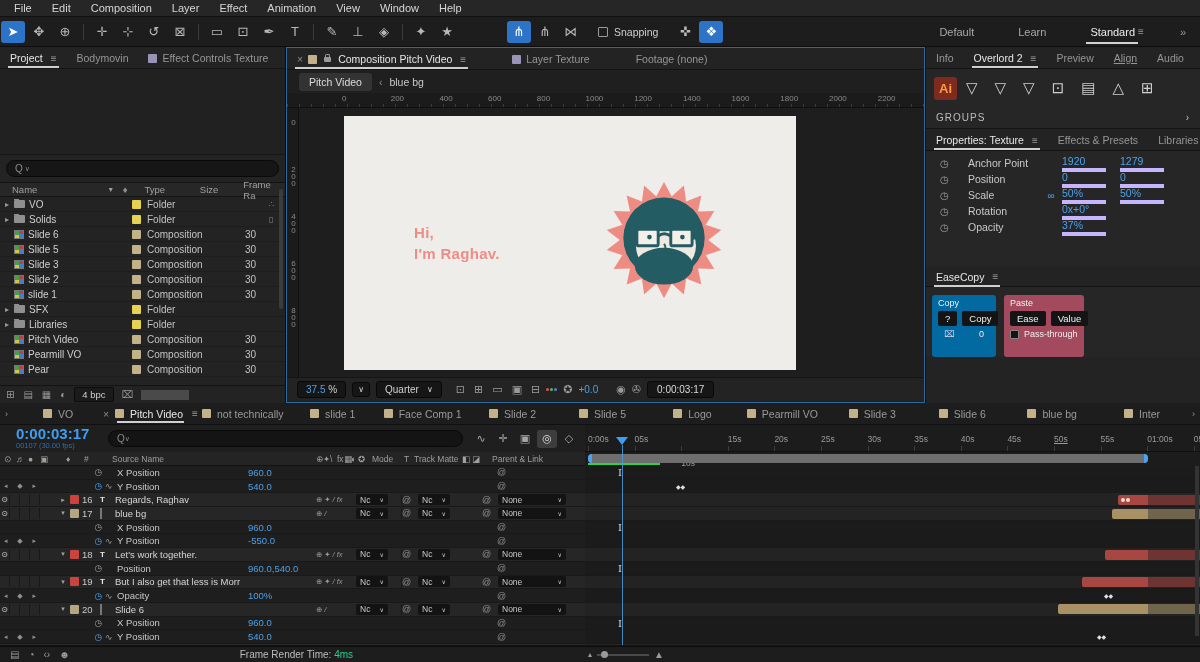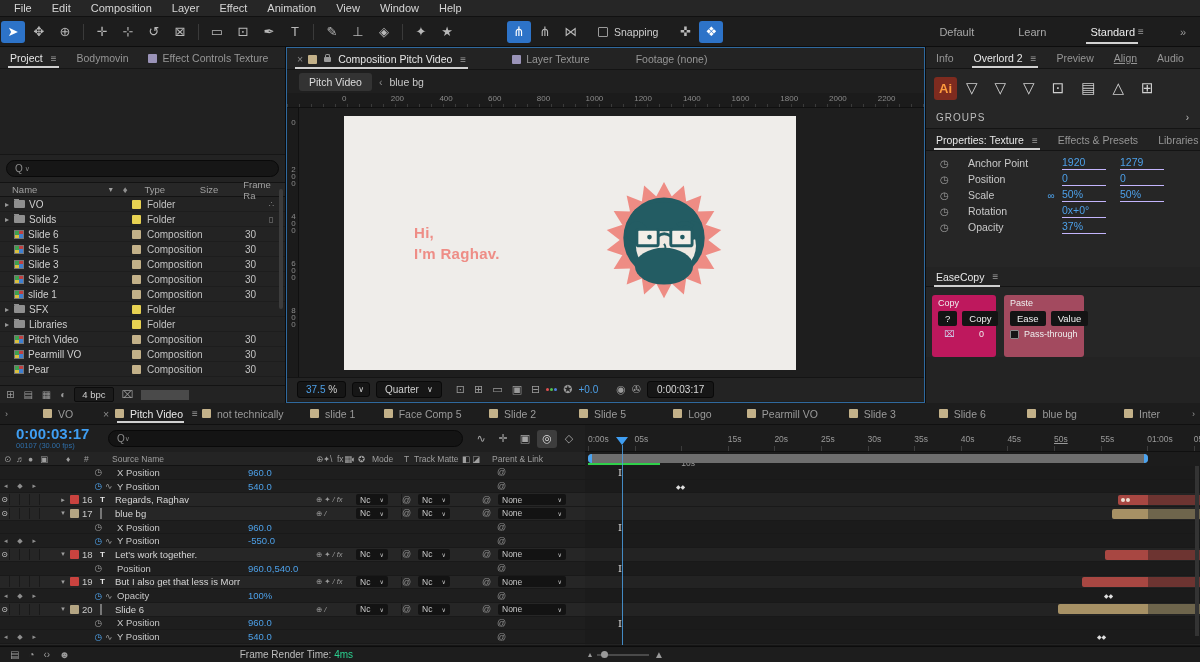--- a/index.html
+++ b/index.html
@@ -89,21 +89,21 @@
   #groups-row{height:22px;display:flex;align-items:center;justify-content:space-between;padding:0 10px;
     font-size:10px;letter-spacing:1px;color:#bdbdbd;background:#262626;border-bottom:1px solid #141414;}
   #props-tabs{height:22px;display:flex;border-bottom:1px solid #141414;background:#232323;}
   #transform{padding:4px 0 0 0;background:#262626;height:116px;}
   #lt-head{display:flex;justify-content:space-between;font-size:10.5px;color:#e2e2e2;font-weight:bold;padding:2px 10px 4px 10px;}
   #lt-head .reset{color:#4da0e8;font-weight:normal;}
   .tr-row{display:flex;align-items:center;height:16px;font-size:10.5px;color:#c9c9c9;padding-left:14px;}
   .tr-row .sw{width:14px;color:#9a9a9a;font-size:10px;}
   .tr-row .lbl{width:86px;padding-left:14px;}
   .tr-row .lnk{width:22px;color:#4da0e8;font-size:10px;text-align:center;}
-  .tr-val{color:#4da0e8;border-bottom:1px solid #c4b5fd;min-width:44px;margin-right:14px;padding-bottom:1px;}
+  .tr-val{color:#4da0e8;border-bottom:4px solid #c4b5fd;min-width:44px;margin-right:14px;padding-bottom:1px;}
   #easecopy{background:#232323;}
   #ec-tab{height:20px;display:flex;align-items:center;border-bottom:1px solid #141414;background:#232323;}
   #ec-body{display:flex;gap:8px;padding:8px 0 0 6px;background:#262626;height:70px;}
   .ec-box{border-radius:3px;padding:3px 6px;font-size:9px;color:#eee;}
   #ec-copy{background:#47549a;width:64px;}
   #ec-paste{background:#a34a5f;width:80px;}
   .ec-btn{background:#141414;color:#f0f0f0;border-radius:2px;padding:2px 7px;font-size:9.5px;display:inline-block;}
   .ec-row{display:flex;gap:5px;align-items:center;margin-top:3px;}
   #ec-check{width:9px;height:9px;background:#141414;border:1px solid #888;border-radius:1px;}
 
@@ -622,21 +622,21 @@
       </div>
   </div>
   <div id="easecopy">
     <div id="ec-tab">
       <span class="ptab active">
         <span>EaseCopy</span>
           <span class="menu-lines">≡</span>
       </span>
     </div>
     <div id="ec-body">
-      <div class="ec-box" id="ec-copy" style="background: #be185d;">
+      <div class="ec-box" id="ec-copy" style="background: #0369a1;">
         <div>Copy</div>
         <div class="ec-row">
           <span class="ec-btn">?</span>
           <span class="ec-btn">Copy</span>
         </div>
         <div class="ec-row" style="justify-content:space-between;padding:0 6px">
           <span style="color:#cfd6f0;font-size:9px">⌧</span>
           <span>0</span>
         </div>
       </div>
@@ -671,21 +671,21 @@
       <span class="tltab">
         <span class="chip" style="background: rgb(195, 177, 137);"></span>
         <span>not technically</span>
       </span>
       <span class="tltab">
         <span class="chip" style="background: rgb(195, 177, 137);"></span>
         <span>slide 1</span>
       </span>
       <span class="tltab">
         <span class="chip" style="background: rgb(195, 177, 137);"></span>
-        <span>Face Comp 5</span>
+        <span>Face Comp 1</span>
       </span>
       <span class="tltab">
         <span class="chip" style="background: rgb(195, 177, 137);"></span>
         <span>Slide 2</span>
       </span>
       <span class="tltab">
         <span class="chip" style="background: rgb(195, 177, 137);"></span>
         <span>Slide 5</span>
       </span>
       <span class="tltab">

